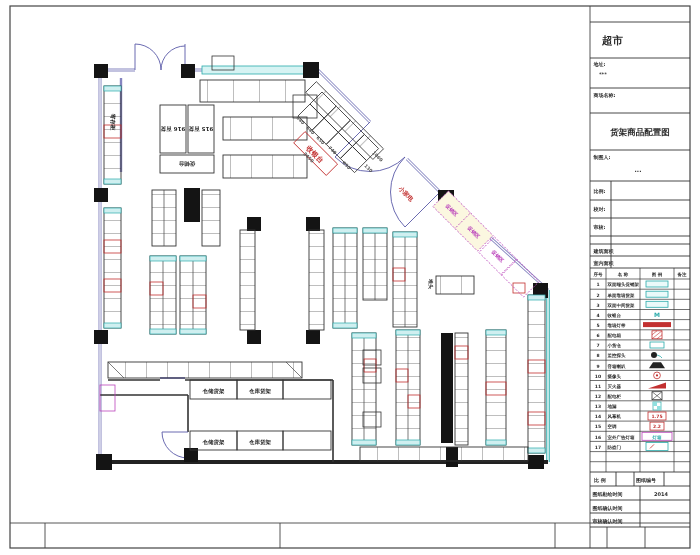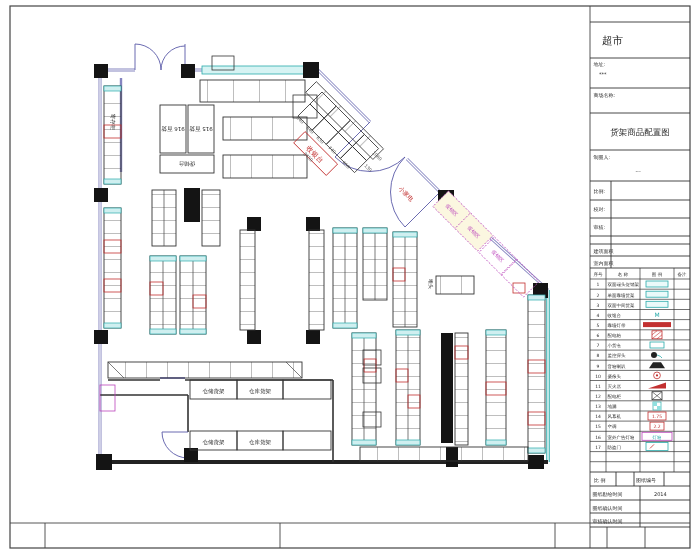--- a/index.html
+++ b/index.html
@@ -1,17 +1,17 @@
 <!DOCTYPE html>
 <html><head>
 <meta charset="utf-8">
 <style>
   html,body{margin:0;padding:0;background:#e8e8e8;}
   .sheet{position:relative;width:700px;height:555px;background:#ffffff;overflow:hidden;
-         font-family:"DejaVu Sans",sans-serif;}
+         font-family:"DejaVu Sans",sans-serif;font-weight:bold;}
   svg{position:absolute;left:0;top:0;}
   text{font-family:"DejaVu Sans",sans-serif;fill:#2b2b2b;}
   .t45{font-size:4.5px;} .t5{font-size:5px;} .t55{font-size:5.5px;} .t6{font-size:6px;}
   .t7{font-size:7px;} .t85{font-size:8.5px;} .t105{font-size:10.5px;}
   .red{fill:#c23030;} .mag{fill:#bb44bb;} .dim{fill:#555;}
 </style>
 </head>
 <body>
 
 <div class="sheet">

